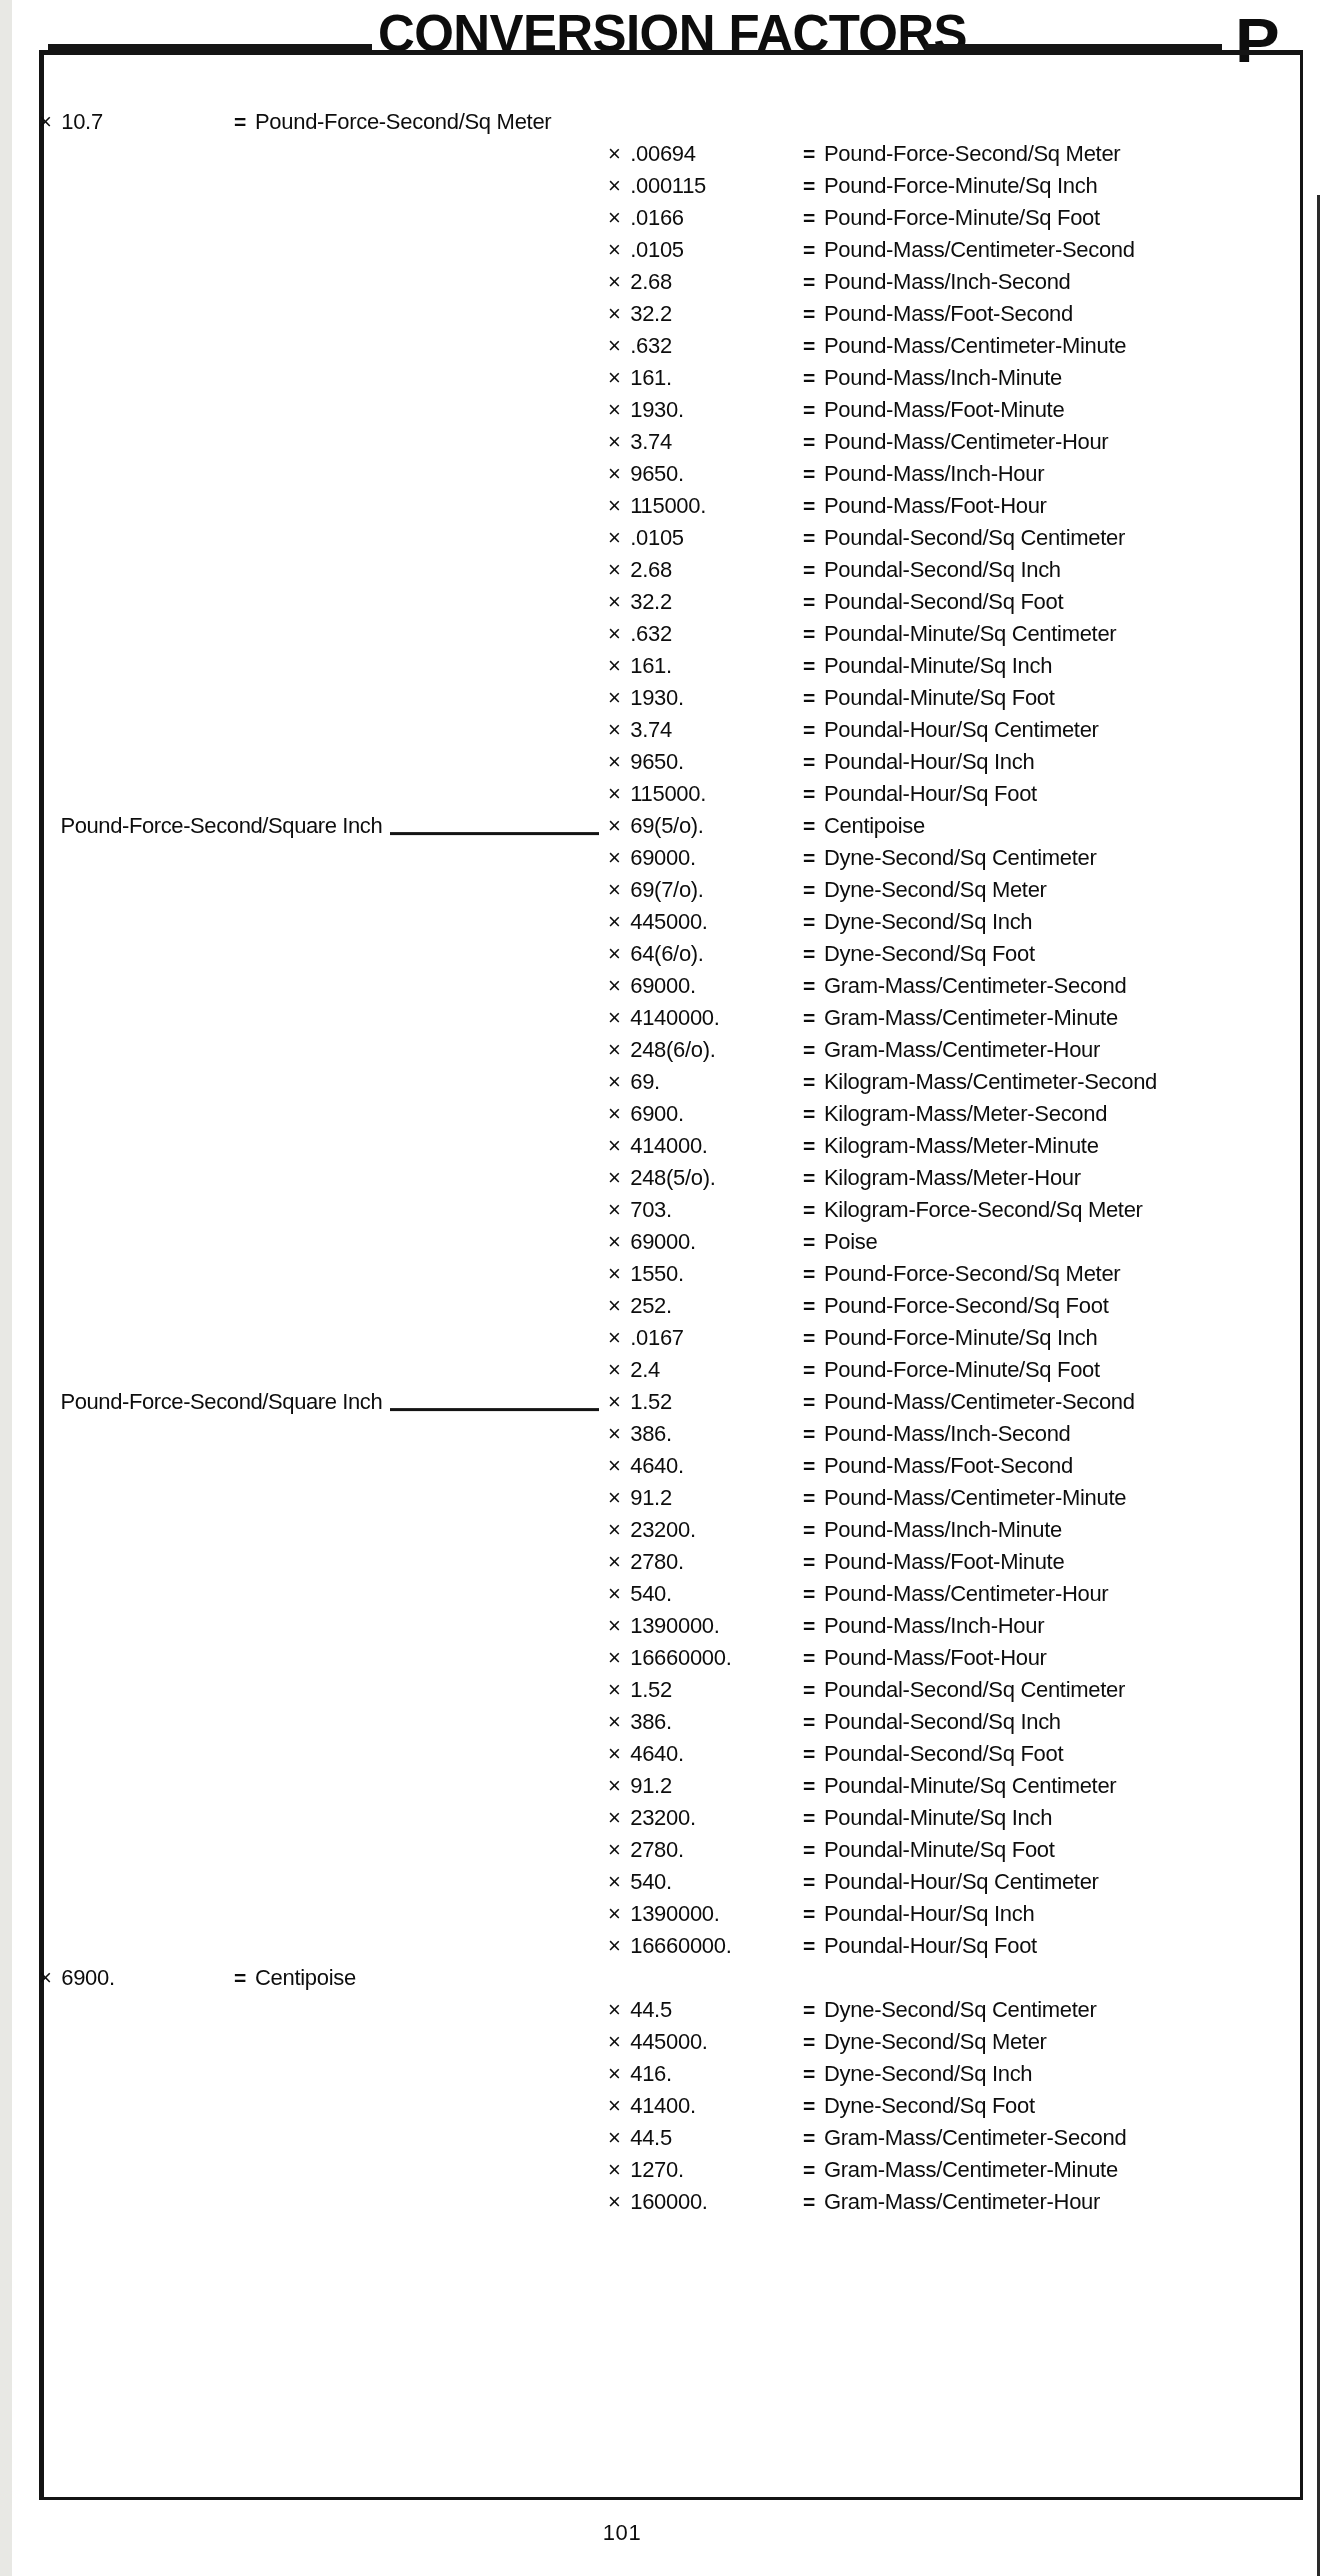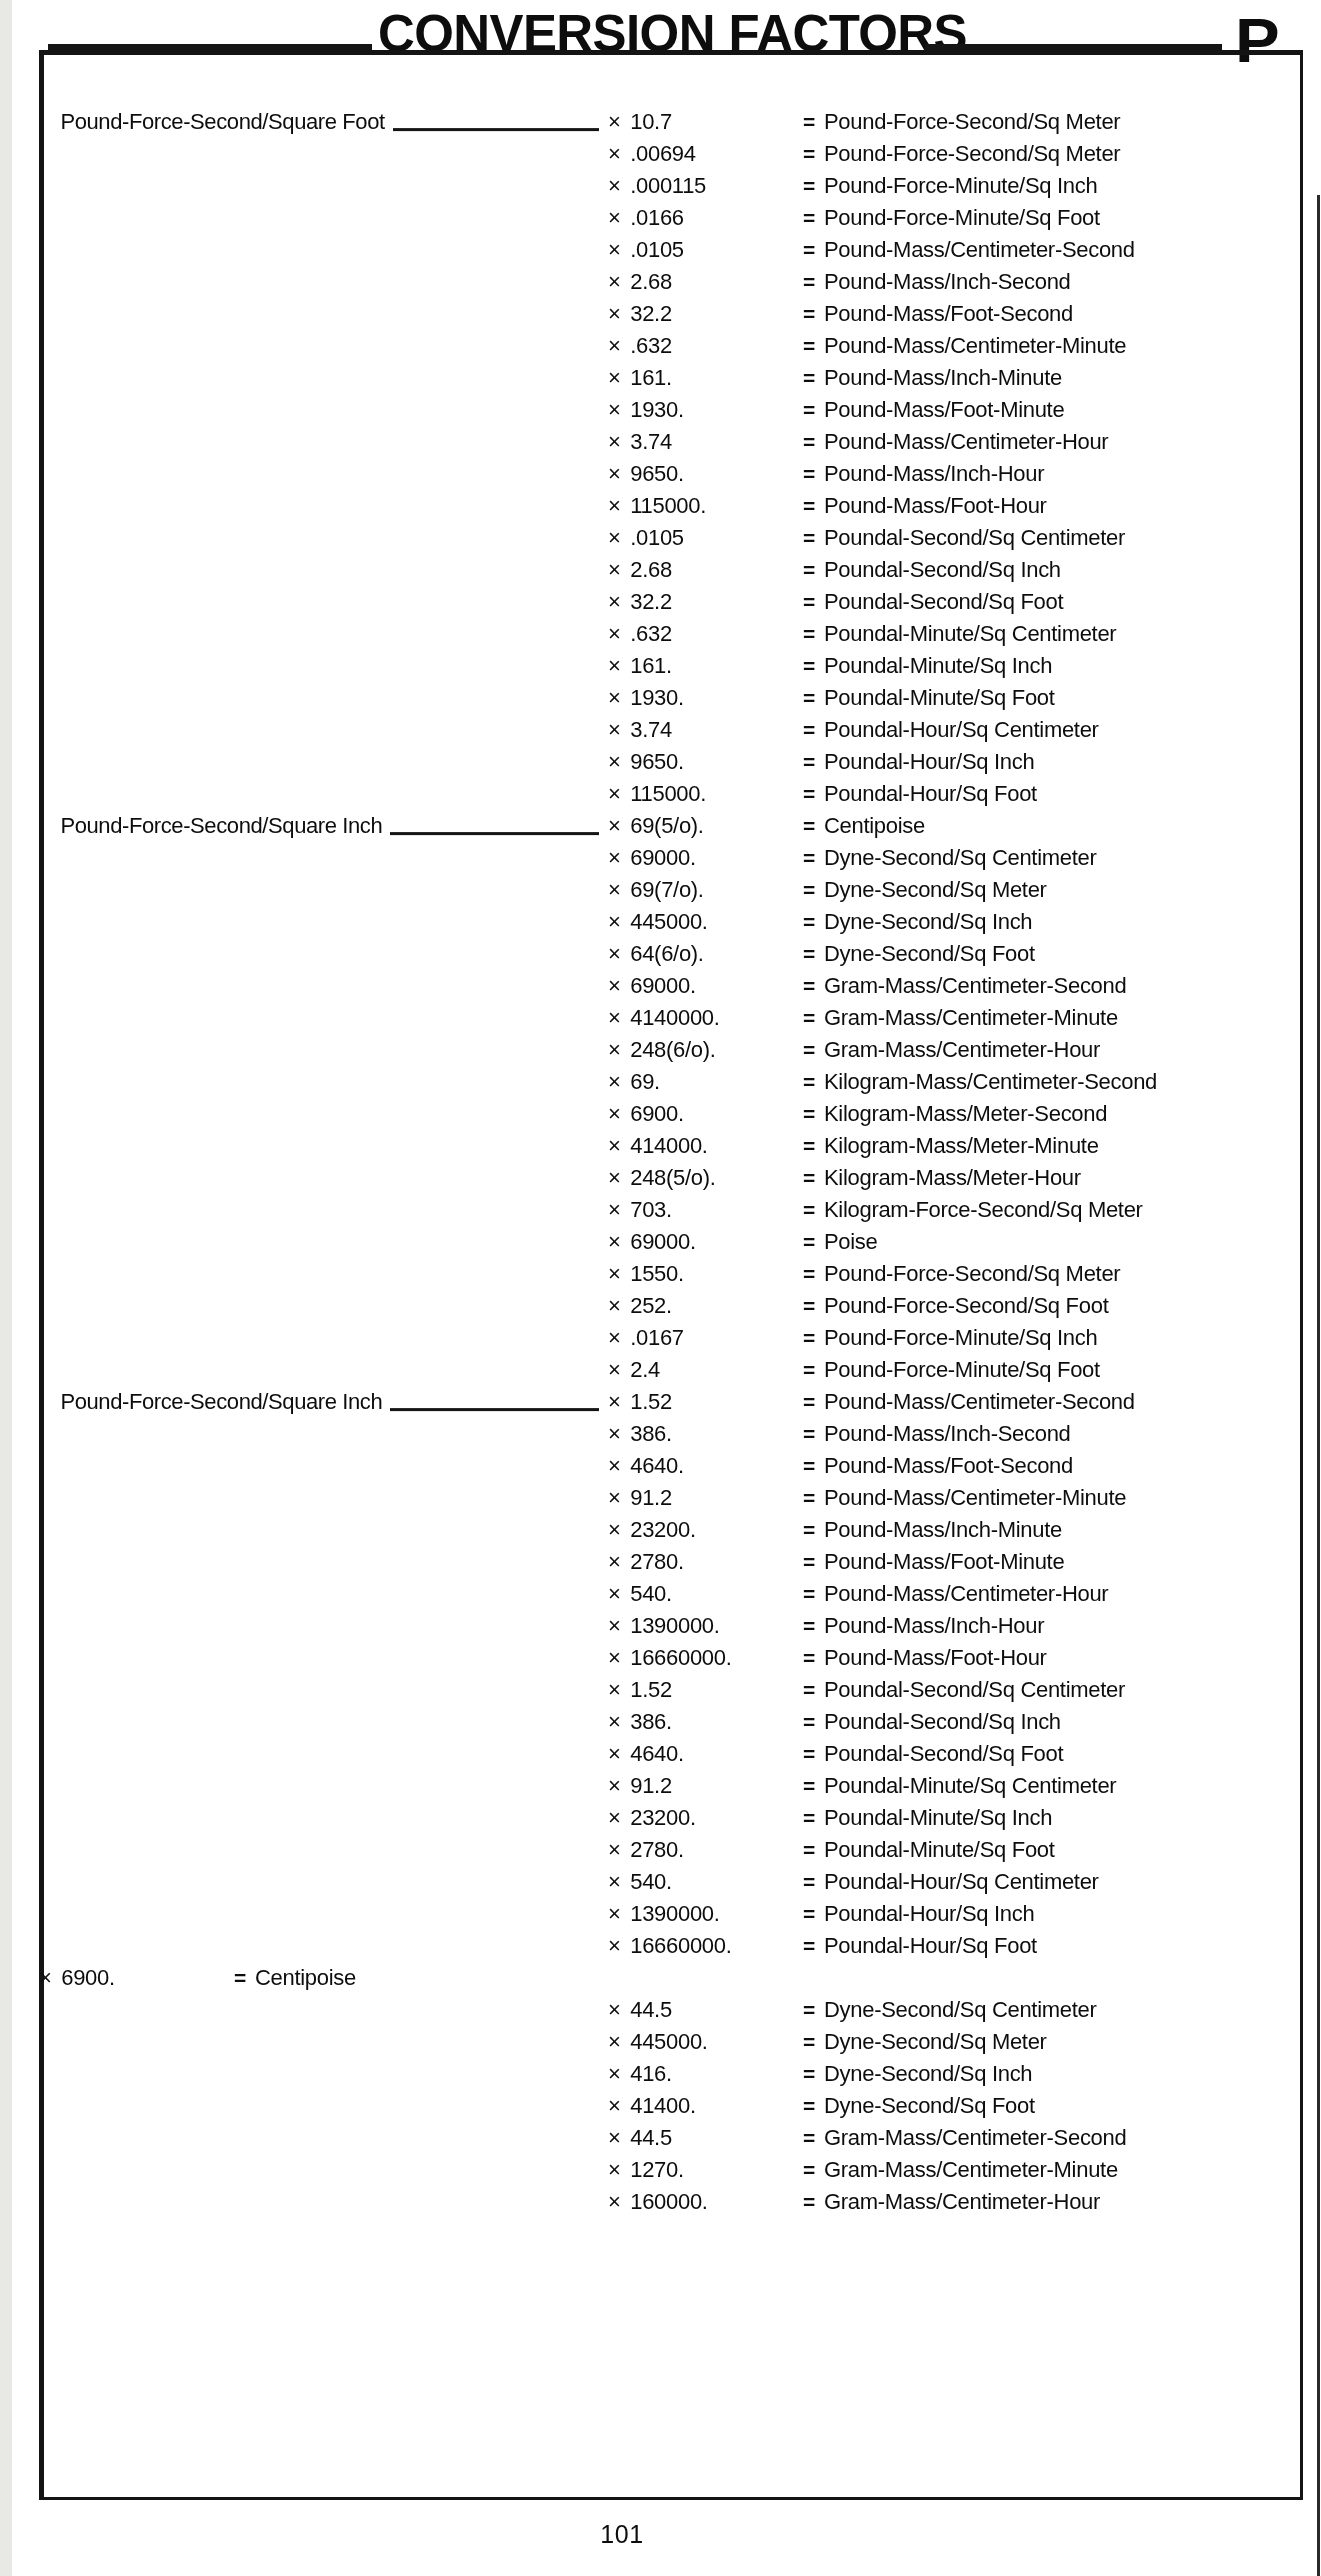--- a/index.html
+++ b/index.html
@@ -70,44 +70,40 @@
     display:flex;align-items:center;
   }
   .multiply{margin-right:9.7px;font-size:22px;}
   .col-result{
     flex:1;display:flex;align-items:center;
   }
   .equals{margin-right:9px;font-weight:700;font-size:21px;}
   
   #page-number{
     position:absolute;top:2520px;left:571px;width:78px;
-    text-align:center;font-size:25px;letter-spacing:0.6px;
+    text-align:center;font-size:22px;letter-spacing:0.6px;
   }
 </style>
 </head>
 <body>
 
 <div id="page">
 
   <div id="header">
     <div class="title-rule" id="title-rule-left"></div>
     <div id="page-title">CONVERSION FACTORS</div>
     <div class="title-rule" id="title-rule-right"></div>
     <div id="tab-letter">P</div>
   </div>
 
   <div id="frame"></div>
   <div id="page-edge-line"></div>
 
   <div id="table">
       <div class="row">
-        <div class="col-label">
-          <div class="label-text">Pound-Force-Second/Square Foot</div>
-          <div class="label-line"></div>
-        </div>
         <div class="col-factor">
           <div class="multiply">×</div>
           <div class="factor-value">10.7</div>
         </div>
         <div class="col-result">
           <div class="equals">=</div>
           <div class="result-unit">Pound-Force-Second/Sq Meter</div>
         </div>
       </div>
       <div class="row">

